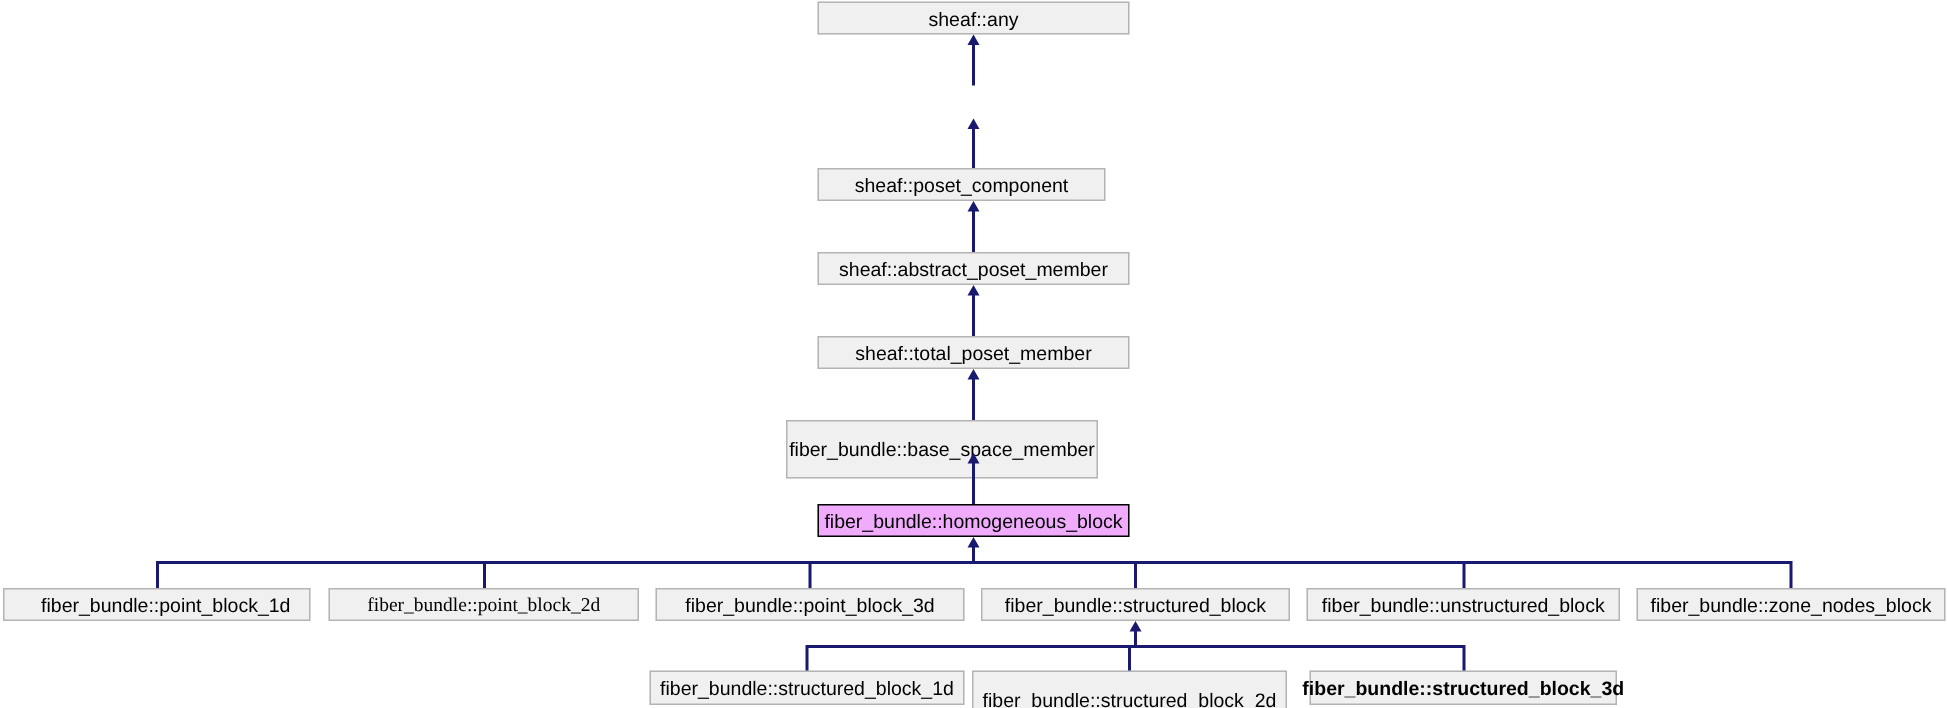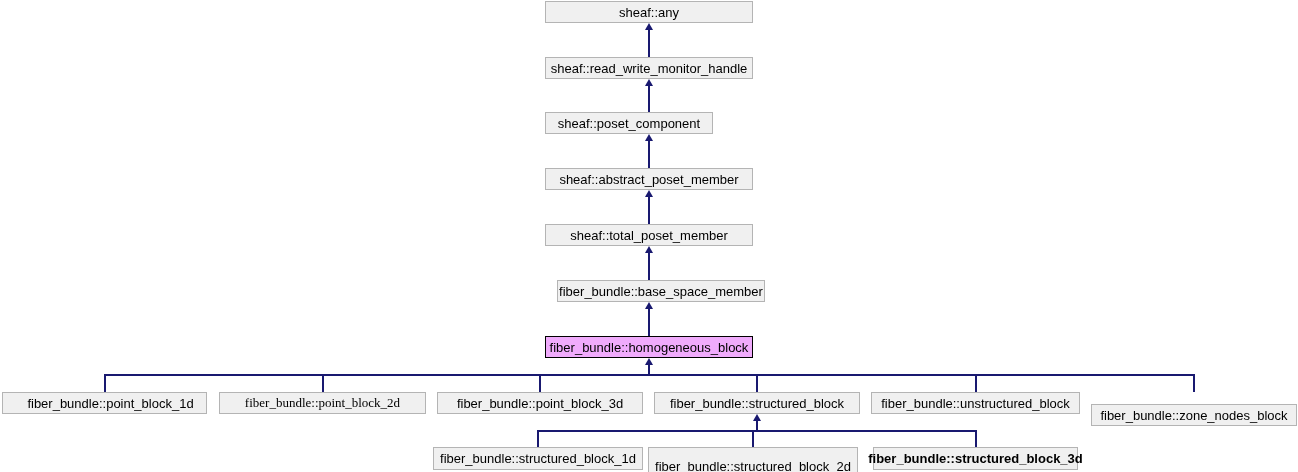--- a/index.html
+++ b/index.html
@@ -44,32 +44,31 @@
     border-left: 4px solid transparent;
     border-right: 4px solid transparent;
     border-bottom: 7px solid #191970;
   }
 </style>
 </head>
 <body>
 
 <div id="diagram">
     <div class="node" style="left: 545px; top: 1px; width: 208px; height: 22px;">sheaf::any</div>
-    <div class="node" style="left: 545px; top: 57px; width: 208px; height: 22px;">sheaf::read_write_monitor_handle</div>
-    <div class="node" style="left: 545px; top: 112px; width: 168px; height: 22px;">sheaf::poset_component</div>
+    <div class="node" style="left: 545px; top: 112px; width: 192px; height: 22px;">sheaf::poset_component</div>
     <div class="node" style="left: 545px; top: 224px; width: 208px; height: 22px;">sheaf::total_poset_member</div>
     <div class="node" style="left: 545px; top: 168px; width: 208px; height: 22px;">sheaf::abstract_poset_member</div>
-    <div class="node" style="left: 557px; top: 280px; width: 208px; height: 22px;">fiber_bundle::base_space_member</div>
+    <div class="node" style="left: 524px; top: 280px; width: 208px; height: 39px;">fiber_bundle::base_space_member</div>
     <div class="node highlight" style="left: 545px; top: 336px; width: 208px; height: 22px;">fiber_bundle::homogeneous_block</div>
     <div class="node" style="left: 2px; top: 392px; width: 205px; height: 22px; padding-left: 12px;">fiber_bundle::point_block_1d</div>
     <div class="node" style="left: 219px; top: 392px; width: 207px; height: 22px; font-family: Liberation Serif, serif;">fiber_bundle::point_block_2d</div>
     <div class="node" style="left: 437px; top: 392px; width: 206px; height: 22px;">fiber_bundle::point_block_3d</div>
     <div class="node" style="left: 654px; top: 392px; width: 206px; height: 22px;">fiber_bundle::structured_block</div>
     <div class="node" style="left: 871px; top: 392px; width: 209px; height: 22px;">fiber_bundle::unstructured_block</div>
-    <div class="node" style="left: 1091px; top: 392px; width: 206px; height: 22px; margin-top: 12px;">fiber_bundle::zone_nodes_block</div>
+    <div class="node" style="left: 1091px; top: 392px; width: 206px; height: 22px;">fiber_bundle::zone_nodes_block</div>
     <div class="node" style="left: 433px; top: 447px; width: 210px; height: 23px;">fiber_bundle::structured_block_1d</div>
     <div class="node" style="left: 648px; top: 447px; width: 210px; height: 38px;">fiber_bundle::structured_block_2d</div>
     <div class="node" style="left: 873px; top: 447px; width: 205px; height: 23px; font-weight: bold;">fiber_bundle::structured_block_3d</div>
     <div class="arrowhead" style="left: 645px; top: 23px;"></div>
     <div class="edge-line" style="left: 648px; top: 29px; width: 2px; height: 28px;"></div>
     <div class="arrowhead" style="left: 645px; top: 79px;"></div>
     <div class="edge-line" style="left: 648px; top: 85px; width: 2px; height: 27px;"></div>
     <div class="arrowhead" style="left: 645px; top: 134px;"></div>
     <div class="edge-line" style="left: 648px; top: 140px; width: 2px; height: 28px;"></div>
     <div class="arrowhead" style="left: 645px; top: 190px;"></div>

